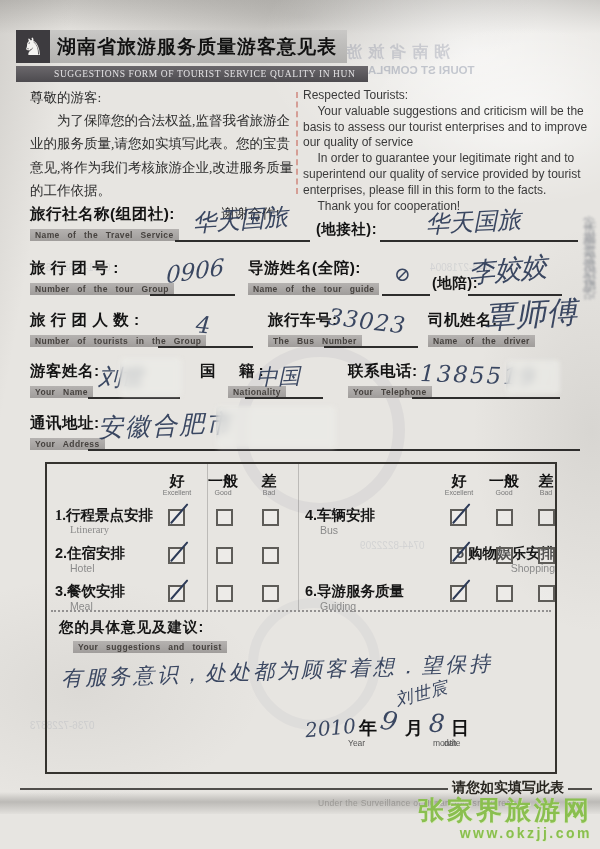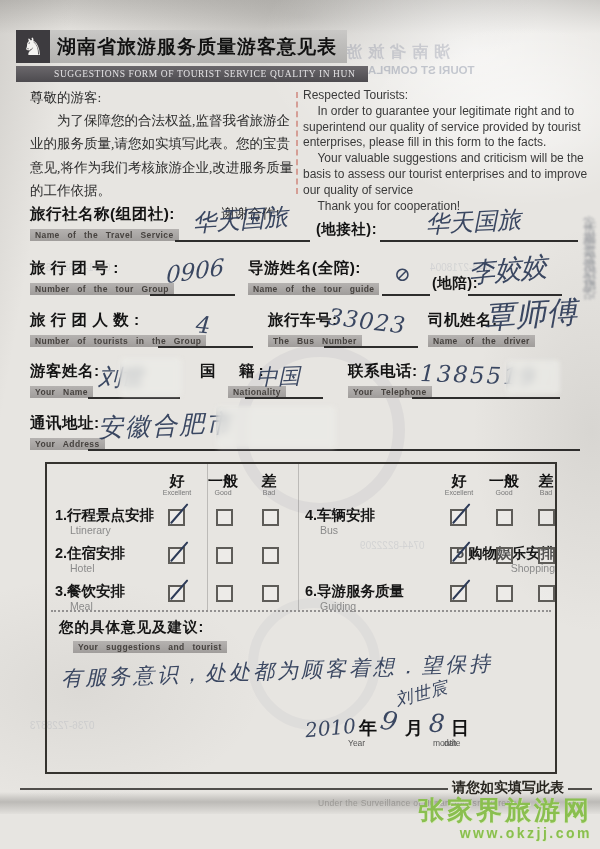--- a/index.html
+++ b/index.html
@@ -105,21 +105,21 @@
   .vline { position:absolute; top:0; height:146px; border-left:1px solid rgba(60,60,60,.25); }
   .vl1 { left:160px; } .vl2 { left:251px; }
   .hcell { position:absolute; width:44px; text-align:center; top:8px; }
   .hcell .zh { font-size:15px; font-weight:bold; color:#111; }
   .hcell .en { font-size:7px; color:#777; margin-top:-2px; }
   .hc1{left:108px;} .hc2{left:154px;} .hc3{left:200px;}
   .hc4{left:390px;} .hc5{left:435px;} .hc6{left:477px;}
   .item { position:absolute; width:250px; height:38px; }
   .item .zh { font-size:14.5px; font-weight:bold; color:#161616; white-space:nowrap; }
   .item .en { font-size:10.5px; color:#8a8a8a; margin-left:15px; margin-top:-1px; }
-  .it0{left:8px;top:42px;} .it1{left:8px;top:80px;} .it2{left:8px;top:118px;}
+  .it0{left:8px;top:42px;font-family:Liberation Serif, serif;} .it1{left:8px;top:80px;} .it2{left:8px;top:118px;}
   .it3{left:258px;top:42px;} .it4{left:258px;top:80px;text-align:right;} .it5{left:258px;top:118px;}
   .cb { position:absolute; width:17px; height:17px; border:2px solid #5e5c58; top:3px;
         background:rgba(255,255,255,.25); }
   .item .cb:nth-of-type(1){left:113px;} .item .cb:nth-of-type(2){left:161px;}
   .item .cb:nth-of-type(3){left:207px;}
   .it3 .cb:nth-of-type(1), .it4 .cb:nth-of-type(1), .it5 .cb:nth-of-type(1){left:145px;}
   .it3 .cb:nth-of-type(2), .it4 .cb:nth-of-type(2), .it5 .cb:nth-of-type(2){left:191px;}
   .it3 .cb:nth-of-type(3), .it4 .cb:nth-of-type(3), .it5 .cb:nth-of-type(3){left:233px;}
   .tick { position:absolute; left:0px; bottom:1px; width:26px; height:2.2px;
           background:#2c3a57; transform:rotate(-49deg); transform-origin:2px 1px;
@@ -177,22 +177,22 @@
   </div>
 
   <div class="intro-zh">
     <div>尊敬的游客:</div>
     <div class="body">为了保障您的合法权益,监督我省旅游企业的服务质量,请您如实填写此表。您的宝贵意见,将作为我们考核旅游企业,改进服务质量的工作依据。</div>
     <div class="thanks">谢谢合作!</div>
   </div>
   <div class="fold"></div>
   <div class="intro-en">
     <div>Respected Tourists:</div>
+    <div class="p">Your valuable suggestions and criticism will be the basis to assess our tourist enterprises and to improve our quality of service</div>
     <div class="p">In order to guarantee your legitimate right and to superintend our quality of service provided by tourist enterprises, please fill in this form to the facts.</div>
-    <div class="p">Your valuable suggestions and criticism will be the basis to assess our tourist enterprises and to improve our quality of service</div>
     <div class="p">Thank you for cooperation!</div>
   </div>
 
   <div class="lab f-agency-lab">旅行社名称(组团社):</div>
   <div class="sub f-agency-sub">Name of the Travel Service</div>
   <div class="ul f-agency-ul"></div>
   <div class="hw f-agency-hw">华天国旅</div>
   <div class="lab lab-sm f-local-lab">(地接社):</div>
   <div class="ul f-local-ul"></div>
   <div class="hw f-local-hw">华天国旅</div>

